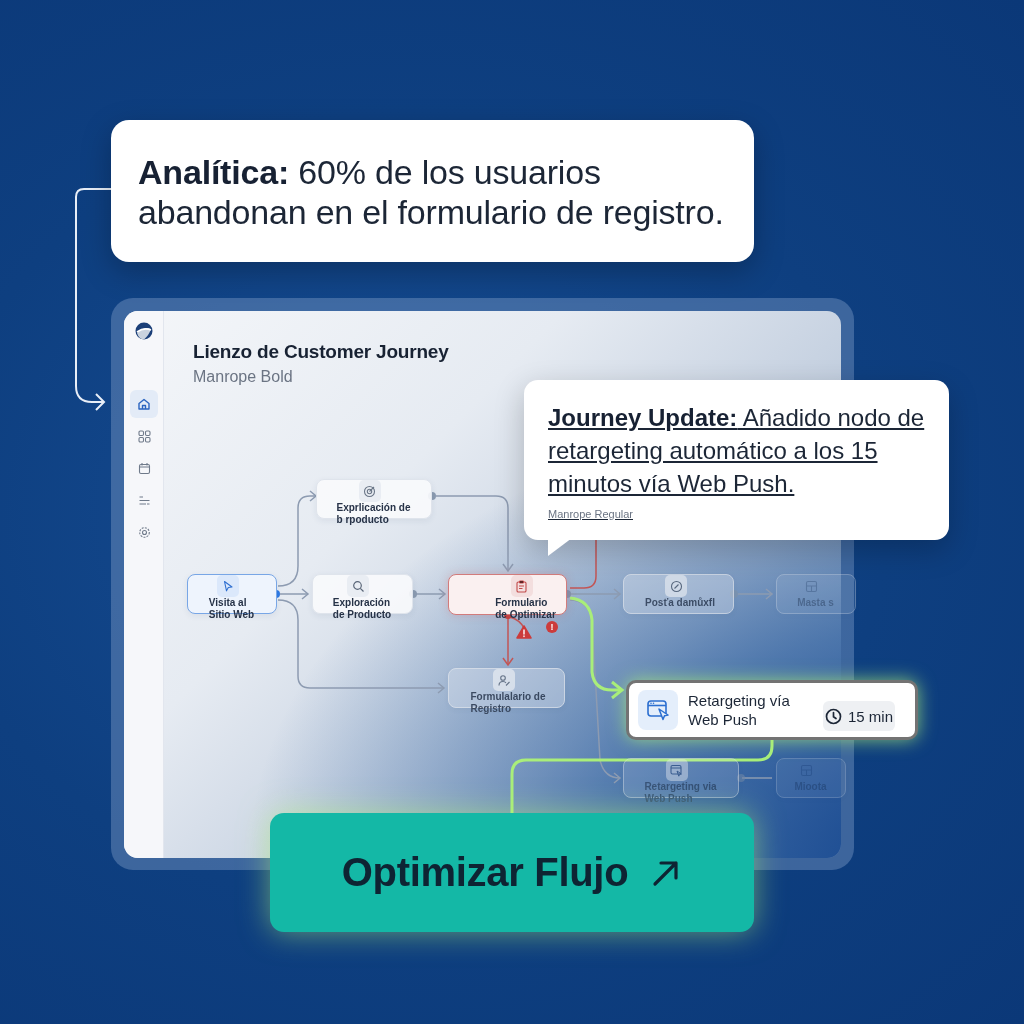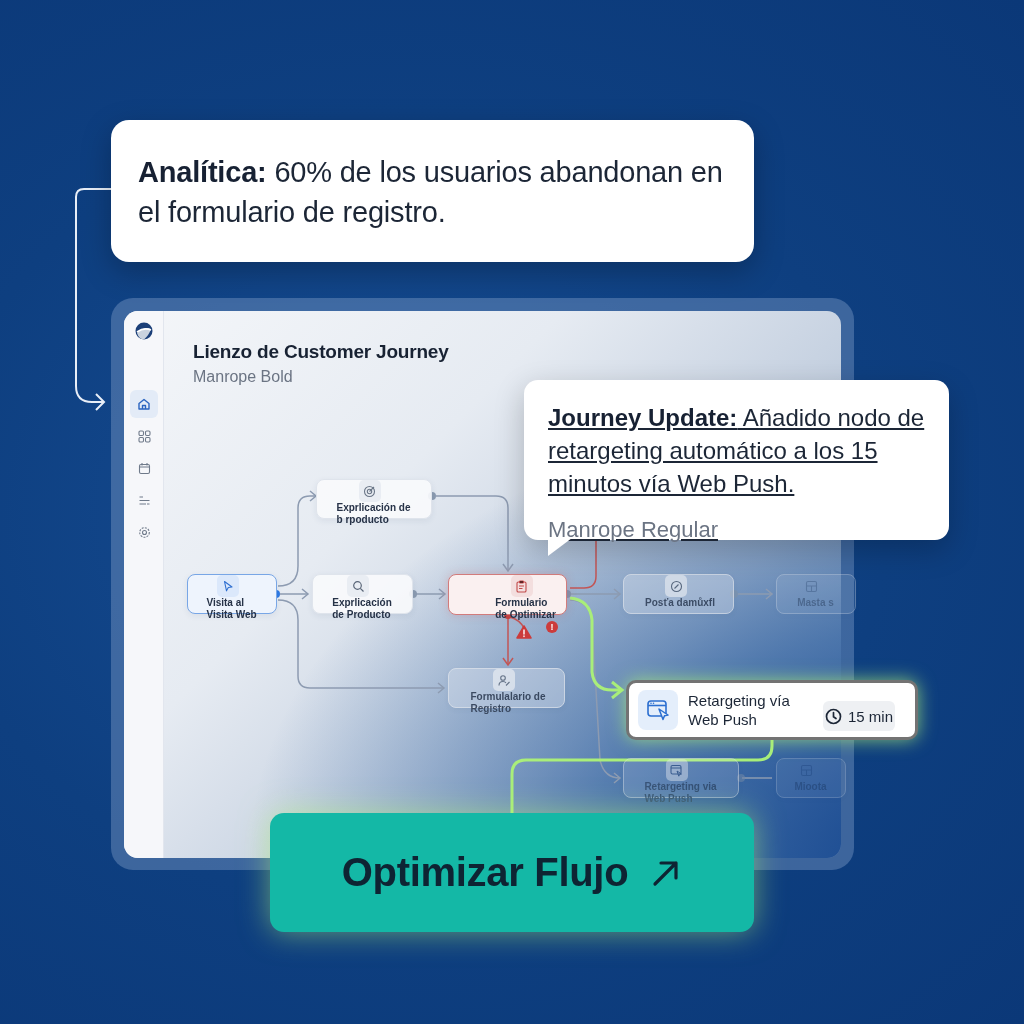--- a/index.html
+++ b/index.html
@@ -13,21 +13,21 @@
     position: absolute; inset: 0;
     background: radial-gradient(ellipse at 40% 50%, #164d94 0%, #0e3f80 55%, #0b3878 100%);
   }
 
   
   .callout-top {
     position: absolute; left: 111px; top: 120px; width: 643px; height: 142px;
     background: #ffffff; border-radius: 18px;
     box-shadow: 0 10px 30px rgba(0,0,0,0.25);
     padding: 32px 26px 0 27px;
-    font-size: 29px; line-height: 40px; color: #1c2636;
+    font-size: 34px; line-height: 40px; color: #1c2636;
     letter-spacing: -0.2px;
   }
   .callout-top b { color: #172133; font-weight: 700; }
 
   .connector-left {
     position: absolute; left: 70px; top: 186px;
   }
 
   
   .panel-frame {
@@ -87,21 +87,21 @@
 
   
   .callout-update {
     position: absolute; left: 524px; top: 380px; width: 425px; height: 160px;
     background: #ffffff; border-radius: 14px;
     box-shadow: 0 10px 30px rgba(0,0,0,0.22);
     padding: 21px 20px 0 24px;
     font-size: 24px; line-height: 33px; color: #1c2636; text-decoration: underline;
   }
   .callout-update b { font-weight: 700; color: #172133; }
-  .callout-update .font-note { font-size: 22px; line-height: 22px; color: #6b7483; margin-top: 19px; }
+  .callout-update .font-note { font-size: 11px; line-height: 22px; color: #6b7483; margin-top: 3px; }
   .callout-tail {
     position: absolute; left: 548px; top: 538px; width: 0; height: 0;
     border-left: 0 solid transparent; border-right: 24px solid transparent;
     border-top: 18px solid #ffffff;
   }
 
   
   .retarget {
     position: absolute; left: 626px; top: 680px; width: 292px; height: 60px;
     background: #ffffff; border: 3px solid #737373; border-radius: 10px;
@@ -262,33 +262,33 @@
 </div>
 
 <div class="node blue" style="left:187px;top:574px;width:90px;height:40px">
   <div class="ic">
     <svg width="12" height="12" viewBox="0 0 12 12">
         <path d="M2.5 1.5 L10 7 L6.3 7.5 L4.5 10.8Z" fill="none" stroke="#2f6fd0" stroke-width="1.1" stroke-linejoin="round"></path>
       </svg>
   </div>
   <div>
       <div>Visita al</div>
-      <div>Visita Web</div>
+      <div>Sitio Web</div>
     </div>
 </div>
 
 <div class="node" style="left:312px;top:574px;width:101px;height:40px">
   <div class="ic">
     <svg width="13" height="13" viewBox="0 0 13 13">
         <circle cx="5.5" cy="5.5" r="3.8" fill="none" stroke="#5a6678" stroke-width="1.2"></circle>
         <path d="M8.3 8.3 L11.5 11.5" stroke="#5a6678" stroke-width="1.2"></path>
       </svg>
   </div>
   <div>
-      <div>Exprlicación</div>
+      <div>Exploración</div>
       <div>de Producto</div>
     </div>
 </div>
 
 <div class="node red" style="left:448px;top:574px;width:119px;height:41px">
   <div class="ic">
     <svg width="13" height="13" viewBox="0 0 13 13">
         <rect x="2" y="2" width="9" height="10" rx="1.3" fill="none" stroke="#c24a4a" stroke-width="1.1"></rect>
         <path d="M4.5 1 H8.5 V3 H4.5Z M4 6 H9 M4 8.5 H7.5" stroke="#c24a4a" stroke-width="1"></path>
       </svg>

